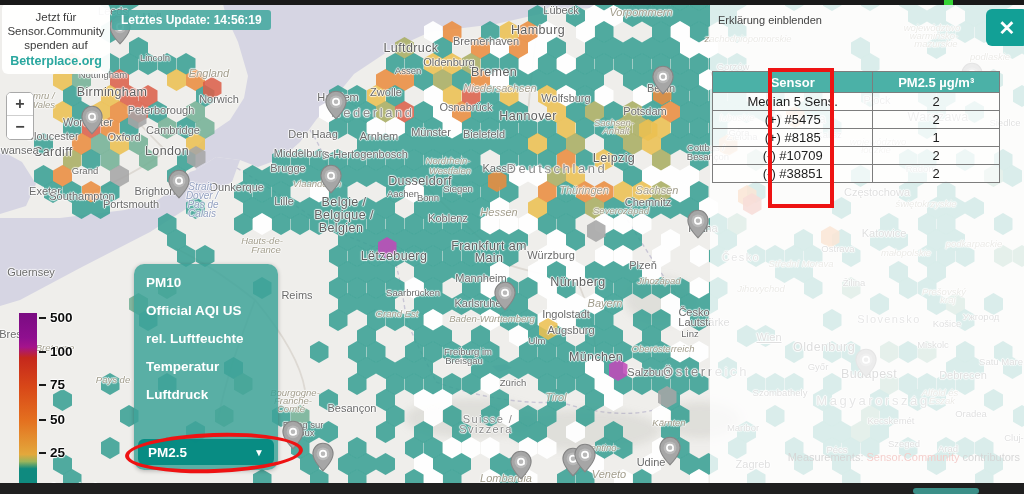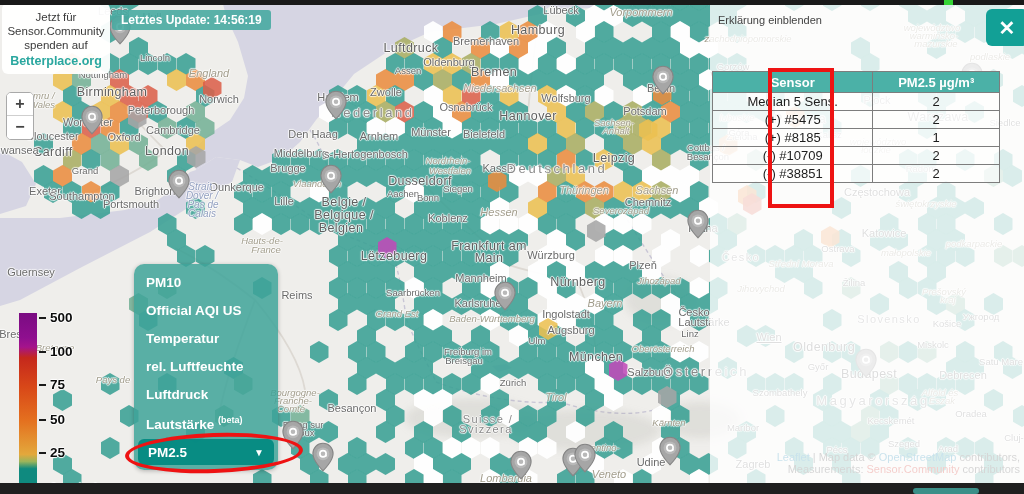--- a/index.html
+++ b/index.html
@@ -1165,35 +1165,31 @@
         <div class="llab" style="top: 141px;">25</div>
         <div class="ltick" style="top: 183px;"></div>
         <div class="llab" style="top: 176px;">0 µg/m³</div>
       </div>
   </div>
 
   <div id="layer-menu">
     <div id="menu-items">
         <div class="menu-item">PM10</div>
         <div class="menu-item">Official AQI US</div>
+        <div class="menu-item">rel. Luftfeuchte</div>
         <div class="menu-item">Temperatur</div>
-        <div class="menu-item">rel. Luftfeuchte</div>
         <div class="menu-item">Luftdruck</div>
-        <div class="menu-item">Lautstärke <sup>(beta)</sup></div>
       </div>
     <div id="menu-selected">
       <span>PM2.5</span>
       <span class="tri">▼</span>
     </div>
   </div>
 
   <div id="attribution">
-    <div class="attr-line">
-      <a>Leaflet</a><span> | Map data © </span><a>OpenStreetMap</a><span> contributors,</span>
-    </div>
     <div class="attr-line">
       <span>Measurements: </span><a class="sensor">Sensor.Community</a><span> contributors</span>
     </div>
   </div>
 
   <div id="panel">
     <div id="panel-title">Erklärung einblenden</div>
     <button id="close-btn">
       <span>✕</span>
     </button>

